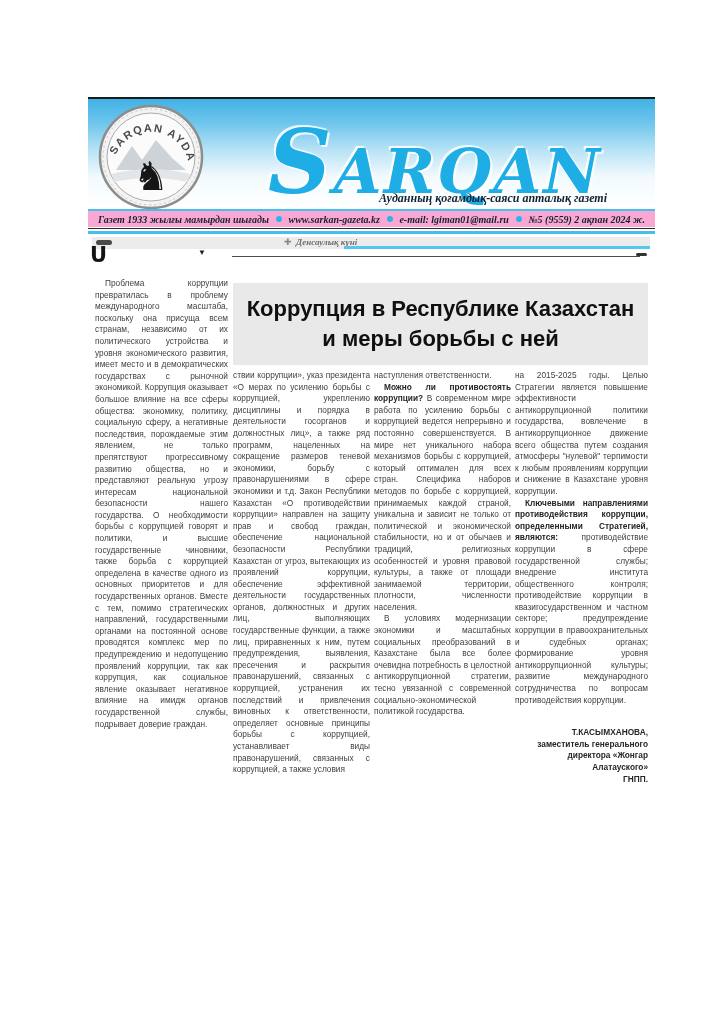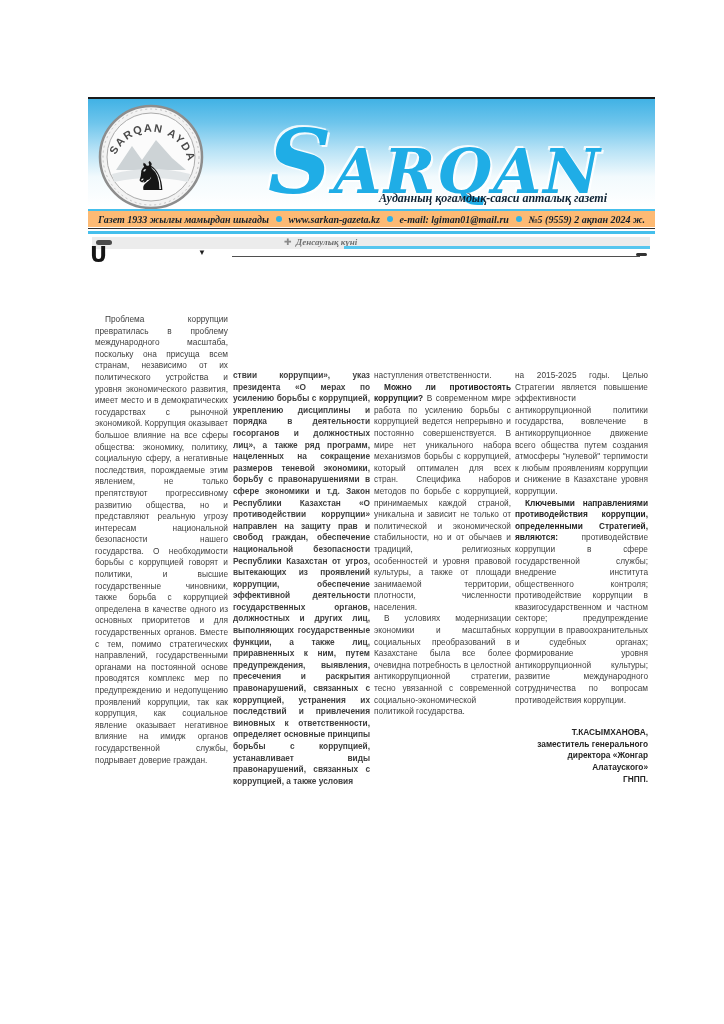--- a/index.html
+++ b/index.html
@@ -20,21 +20,21 @@
             font-size:62px; line-height:92px; text-align:center; color:#1fadе6;
             color:#1fade6; letter-spacing:2px;
             text-shadow:0 0 3px #ffffff, 2px 2px 0 rgba(255,255,255,.85), -2px -2px 0 rgba(255,255,255,.85); }
   .masthead-title::first-letter { font-size:88px; }
   .tagline { position:absolute; left:250px; top:92px; width:310px; text-align:center;
             font-family:"Liberation Serif", serif; font-style:italic; font-weight:bold;
             font-size:12px; color:#0e2233; }
 
   
   .infobar { position:absolute; left:0; top:119px; width:567px; border-top:2px solid #45bfec;
-             background:#fdba74; height:18px; display:flex; align-items:center;
+             background:#f9a8d4; height:18px; display:flex; align-items:center;
              justify-content:space-between; padding:0 10px; }
   .infobar .item { font-family:"Liberation Serif", serif; font-style:italic; font-weight:bold;
              font-size:10px; color:#14222e; white-space:nowrap; }
   .dot { width:6px; height:6px; border-radius:50%; background:#2db3e8; flex:0 0 auto; }
   .line-dark { position:absolute; left:0; top:138px; width:567px; height:1px; background:#2d2d2d; }
   .line-cyan { position:absolute; left:0; top:141px; width:567px; height:3px; background:#45bfec; }
 
   
   .strip { position:absolute; left:4px; top:147px; width:558px; height:12px; background:#ececec; }
   .strip-dash { position:absolute; left:4px; top:3px; width:16px; height:5px; background:#4a4a4a; border-radius:3px; }
@@ -52,22 +52,22 @@
 
   
   .headline-box { position:absolute; left:145px; top:193px; width:415px; height:82px;
             background:#e9e9e9; display:flex; flex-direction:column; justify-content:center;
             text-align:center; }
   .headline-line { font-family:"Liberation Sans", sans-serif; font-weight:bold; font-size:22px;
             line-height:30px; color:#101010; }
 
   .col { position:absolute; font-size:8.3px; line-height:11.6px; color:#3f3f3f;
          text-align:justify; font-family:"Liberation Sans", sans-serif; }
-  #col0 { left:7px;   top:188px; width:133px;margin-top:36px; }
-  #col1 { left:145px; top:280px; width:137px;font-weight:bold; }
+  #col0 { left:7px;   top:188px; width:133px; }
+  #col1 { left:145px; top:280px; width:137px; }
   #col2 { left:286px; top:280px; width:137px; }
   #col3 { left:427px; top:280px; width:133px; }
   .para { margin:0; text-indent:10px; }
   .para.noindent { text-indent:0; }
   .para.right { text-align:right; }
   .para.gap { margin-top:21px; }
   .b { font-weight:bold; color:#262626; }
 </style>
 </head>
 <body>
@@ -113,20 +113,24 @@
       <span class="strip-icon">✚</span>
       <span class="strip-label">Денсаулық күні</span>
       <div class="strip-underline"></div>
     </div>
 
     <span class="frag-u">U</span>
     <span class="frag-tri">▼</span>
     <div class="frag-rule"></div>
     <div class="frag-tick"></div>
 
+    <div class="headline-box">
+      <div class="headline-line">Коррупция в Республике Казахстан</div>
+      <div class="headline-line">и меры борьбы с ней</div>
+    </div>
 
     <div class="col" id="col0">
         <p class="para"><span>Проблема коррупции превратилась в проблему международного масштаба, поскольку она присуща всем странам, независимо от их политического устройства и уровня экономического развития, имеет место и в демократических государствах с рыночной экономикой. Коррупция оказывает большое влияние на все сферы общества: экономику, политику, социальную сферу, а негативные последствия, порождаемые этим явлением, не только препятствуют прогрессивному развитию общества, но и представляют реальную угрозу интересам национальной безопасности нашего государства. О необходимости борьбы с коррупцией говорят и политики, и высшие государственные чиновники, также борьба с коррупцией определена в качестве одного из основных приоритетов и для государственных органов. Вместе с тем, помимо стратегических направлений, государственными органами на постоянной основе проводятся комплекс мер по предупреждению и недопущению проявлений коррупции, так как коррупция, как социальное явление оказывает негативное влияние на имидж органов государственной службы, подрывает доверие граждан.</span></p>
       </div>
     <div class="col" id="col1">
         <p class="para noindent"><span>ствии коррупции», указ президента «О мерах по усилению борьбы с коррупцией, укреплению дисциплины и порядка в деятельности госорганов и должностных лиц», а также ряд программ, нацеленных на сокращение размеров теневой экономики, борьбу с правонарушениями в сфере экономики и т.д. Закон Республики Казахстан «О противодействии коррупции» направлен на защиту прав и свобод граждан, обеспечение национальной безопасности Республики Казахстан от угроз, вытекающих из проявлений коррупции, обеспечение эффективной деятельности государственных органов, должностных и других лиц, выполняющих государственные функции, а также лиц, приравненных к ним, путем предупреждения, выявления, пресечения и раскрытия правонарушений, связанных с коррупцией, устранения их последствий и привлечения виновных к ответственности, определяет основные принципы борьбы с коррупцией, устанавливает виды правонарушений, связанных с коррупцией, а также условия</span></p>
       </div>
     <div class="col" id="col2">
         <p class="para noindent"><span>наступления ответственности.</span></p>
         <p class="para"><span class="b">Можно ли противостоять коррупции? </span><span>В современном мире работа по усилению борьбы с коррупцией ведется непрерывно и постоянно совершенствуется. В мире нет уникального набора механизмов борьбы с коррупцией, который оптимален для всех стран. Специфика наборов методов по борьбе с коррупцией, принимаемых каждой страной, уникальна и зависит не только от политической и экономической стабильности, но и от обычаев и традиций, религиозных особенностей и уровня правовой культуры, а также от площади занимаемой территории, плотности, численности населения.</span></p>

